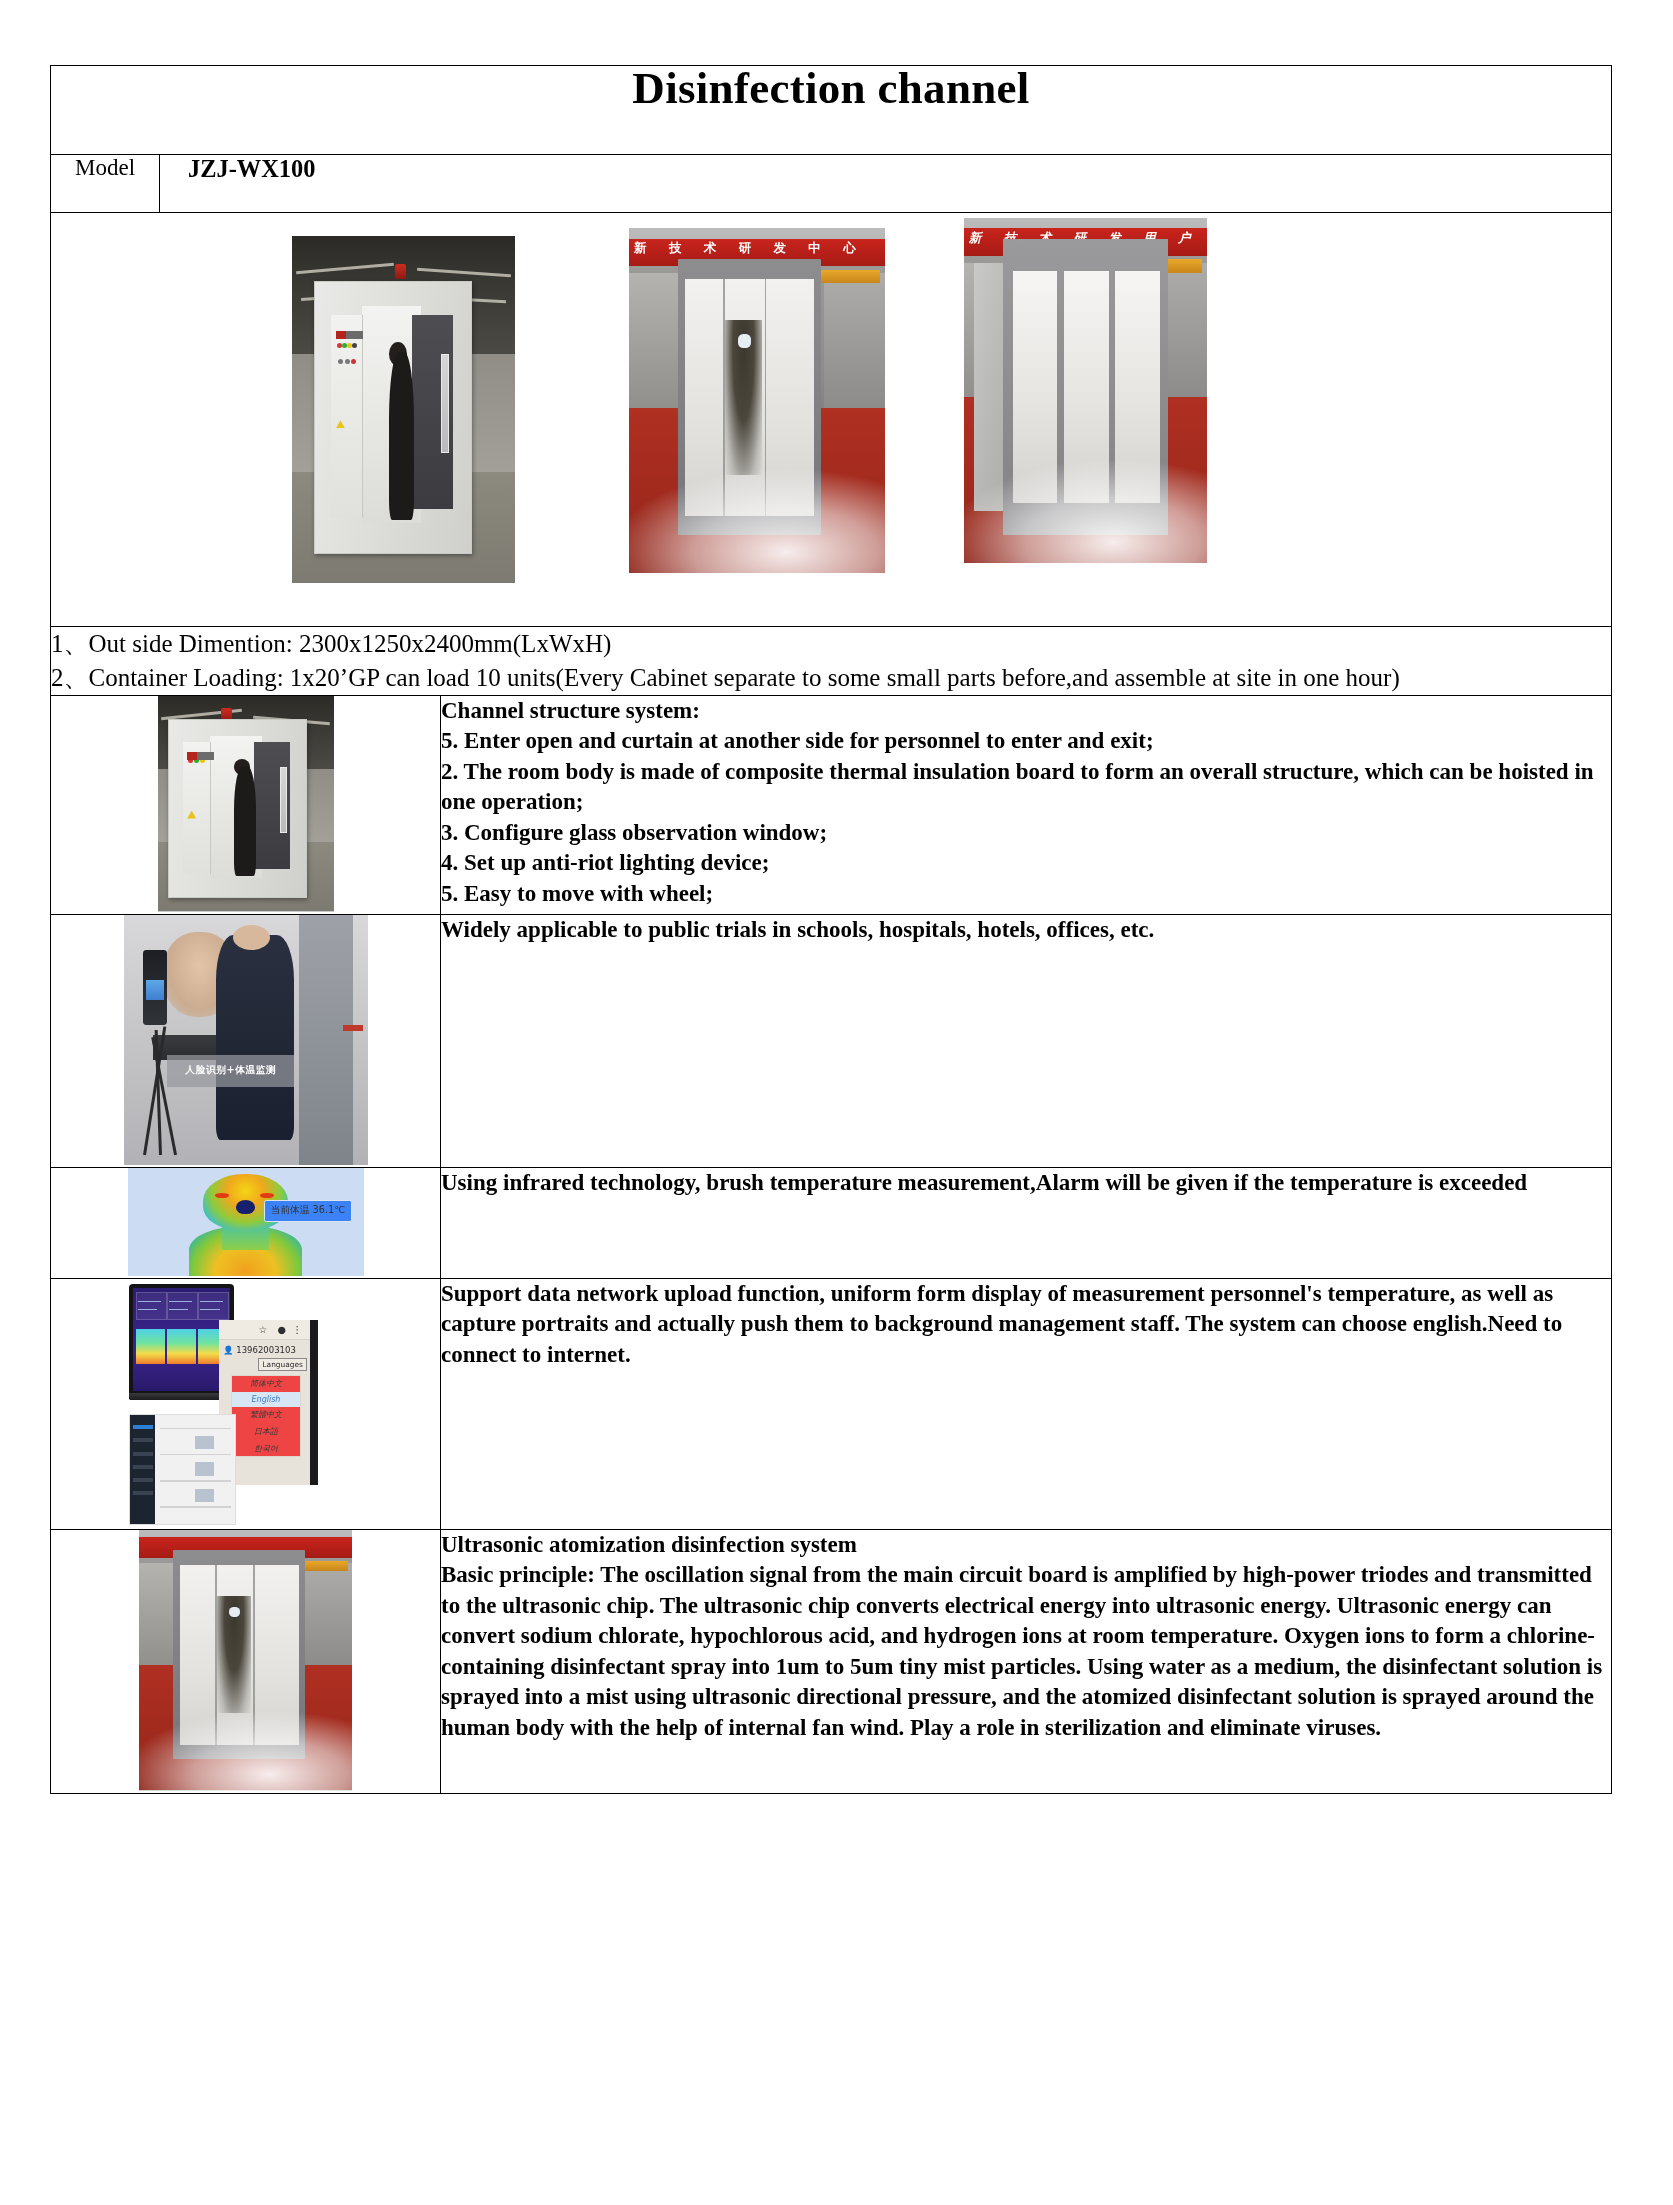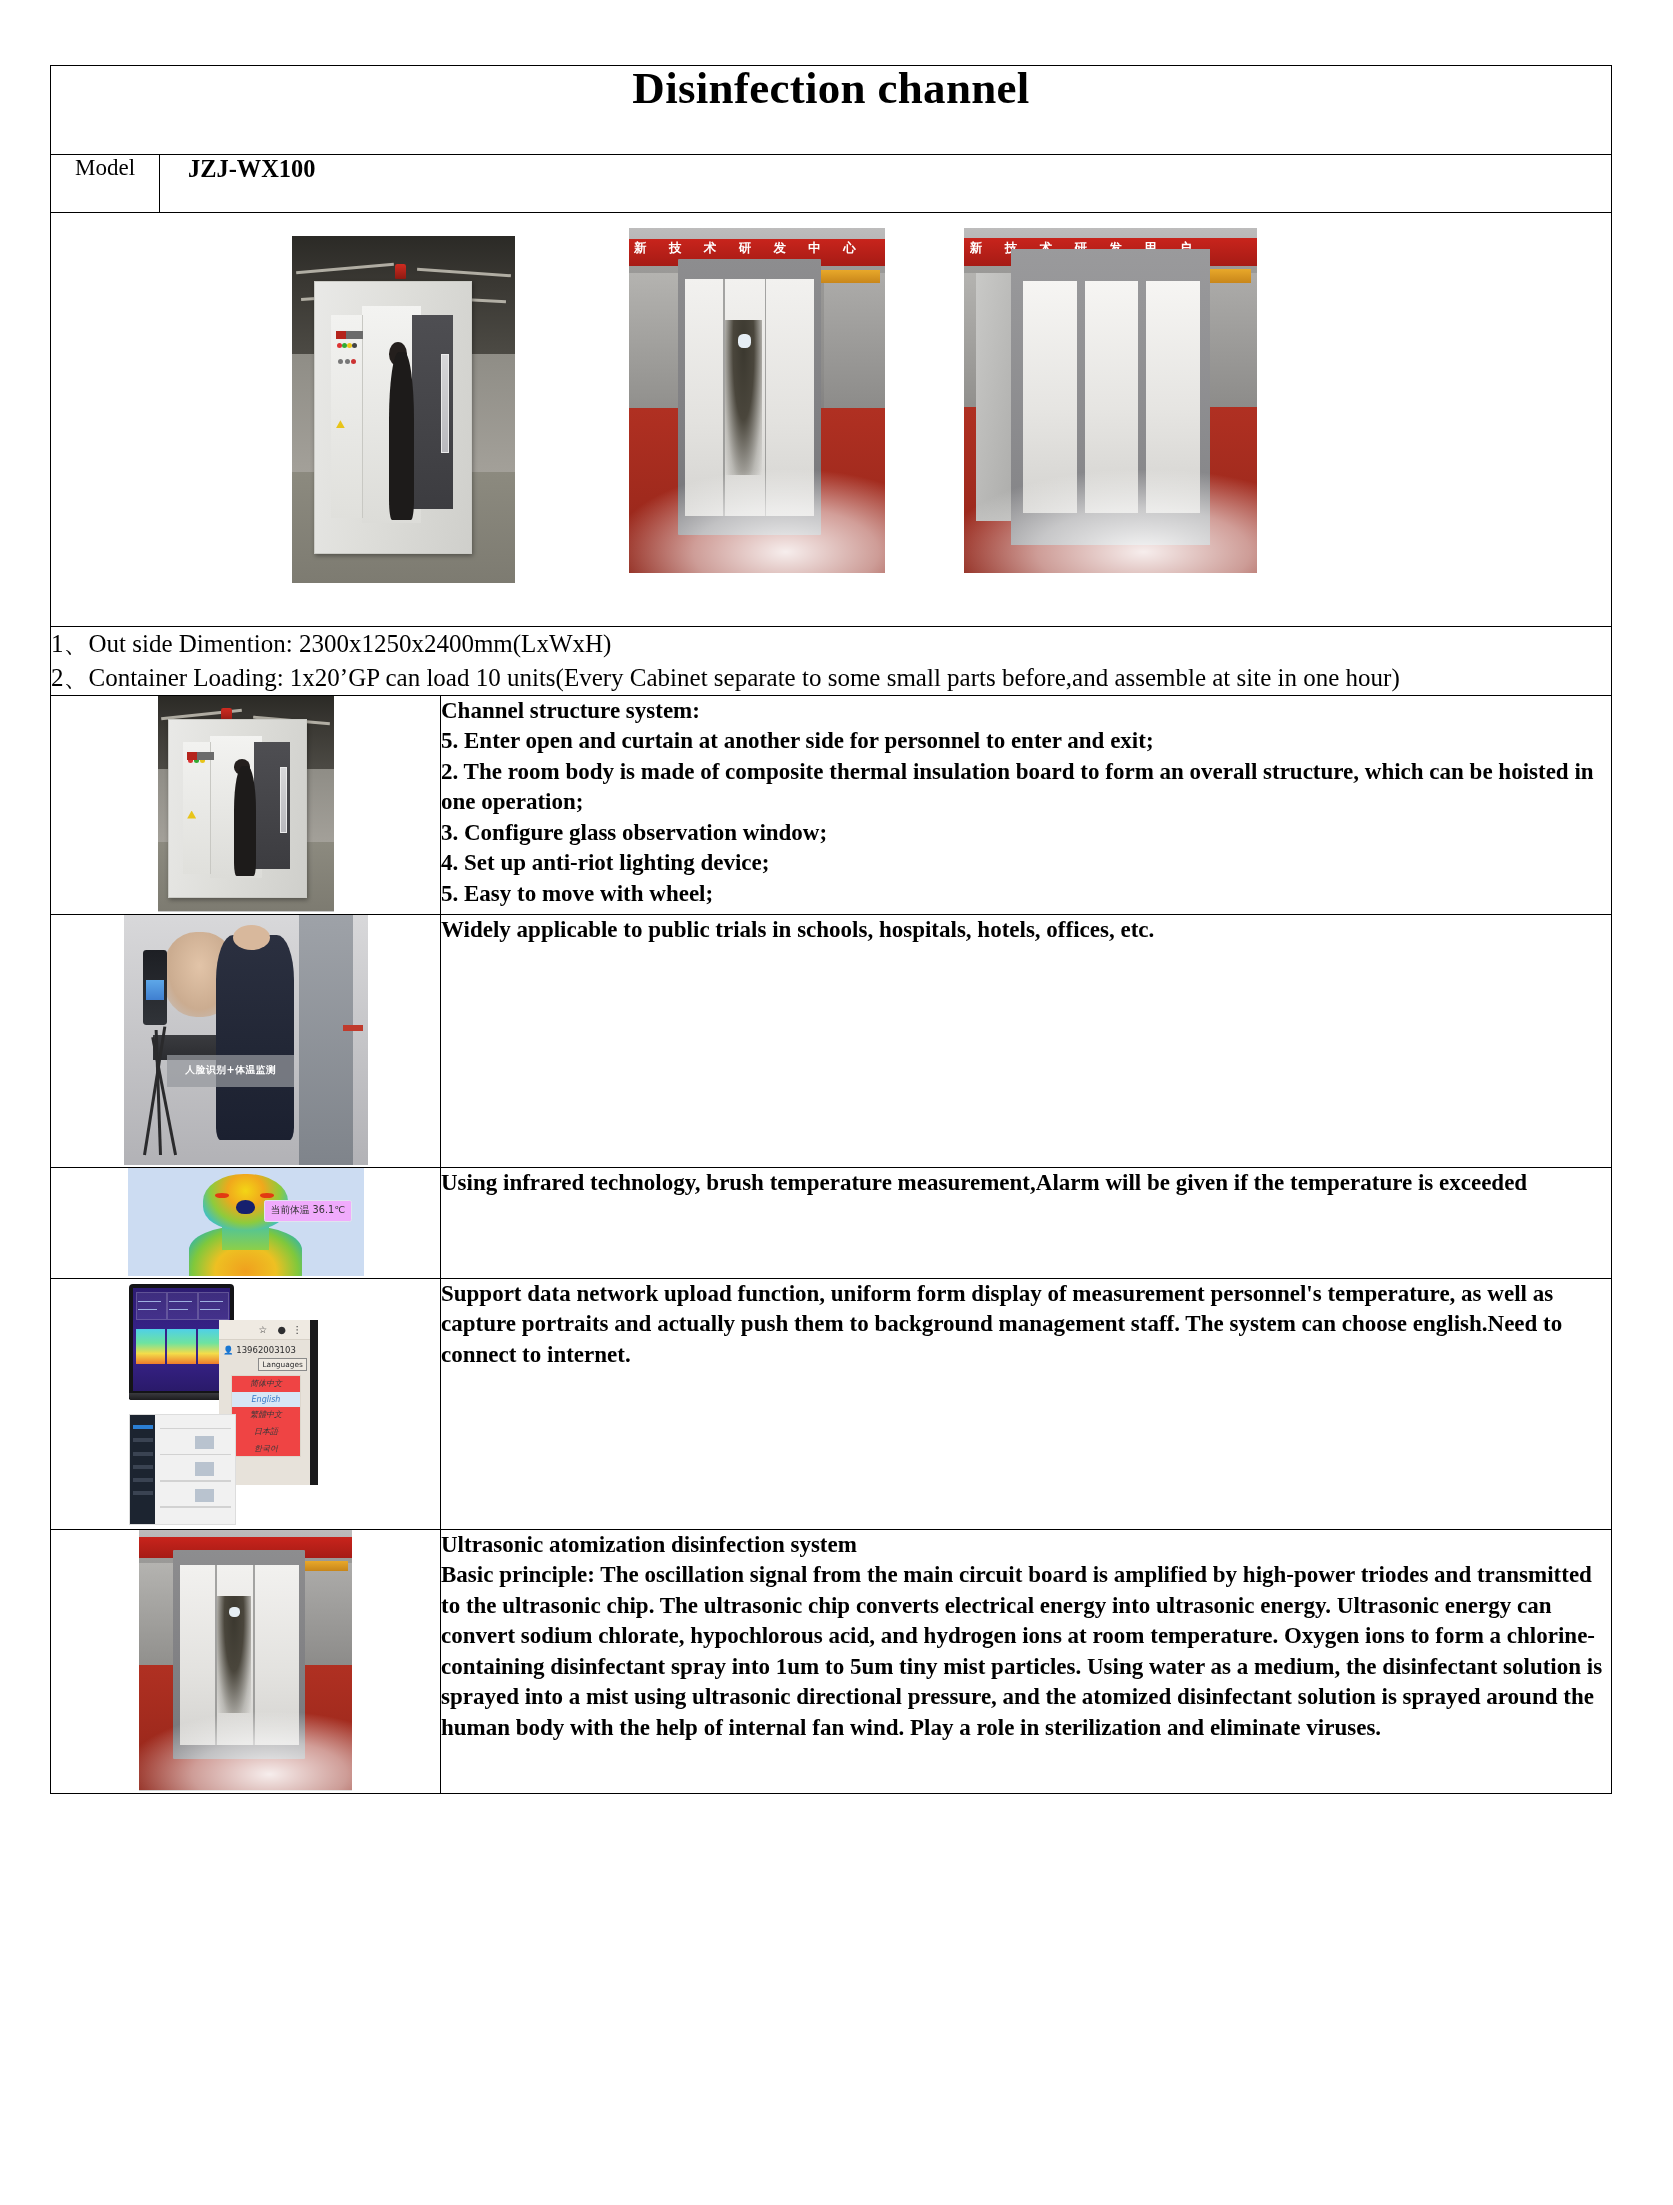--- a/index.html
+++ b/index.html
@@ -22,21 +22,21 @@
   .model-label{font-size:23px;font-weight:normal;}
   .model-value-cell{vertical-align:middle;padding-left:16px;}
   .model-value{font-size:24.4px;font-weight:bold;margin-left:28px;}
 
   
   .photos-cell{height:413px;}
   .photo-strip{position:relative;height:413px;}
   .ph{position:absolute;overflow:hidden;background:#bdbdbd;}
   .ph1{left:241px;top:23px;width:223px;height:347px;}
   .ph2{left:578px;top:15.3px;width:256px;height:345px;}
-  .ph3{left:913px;top:15px;width:293px;height:345px;}
+  .ph3{left:913px;top:5px;width:243px;height:345px;font-style:italic;}
 
   
   .scene{position:absolute;inset:0;}
   
   .f1-roof{position:absolute;left:0;top:0;width:100%;height:34%;
     background:linear-gradient(180deg,#2b2a26 0%,#3a3833 40%,#4c4a44 100%);}
   .f1-roofbeam{position:absolute;height:2.8px;background:#d9d6c9;opacity:.75;}
   .f1-wall{position:absolute;left:0;top:34%;width:100%;height:34%;
     background:linear-gradient(180deg,#8f8d86 0%,#a3a099 100%);}
   .f1-floor{position:absolute;left:0;top:68%;width:100%;height:32%;
@@ -150,21 +150,21 @@
     background:radial-gradient(ellipse at 50% 90%,#f0a01e 0%,#eec022 38%,#7fc83c 66%,#38b7a0 84%,#ccdcf2 100%);
     border-radius:48% 48% 0 0;}
   .th-neck{position:absolute;left:40%;top:50%;width:20%;height:26%;
     background:linear-gradient(180deg,#45c3a8,#8dcf47);}
   .th-head{position:absolute;left:32%;top:6%;width:36%;height:52%;
     background:radial-gradient(ellipse at 50% 30%,#f3d515 0%,#f0a81c 30%,#8ecb3c 58%,#3fbfc4 80%,#2a62c8 100%);
     border-radius:48% 48% 42% 42%;}
   .th-nose{position:absolute;left:46%;top:30%;width:8%;height:13%;
     background:#16206e;border-radius:50% 50% 45% 45%;}
   .th-eye{position:absolute;top:24%;width:6%;height:4%;background:#e23a12;border-radius:50%;}
-  .th-badge{position:absolute;right:5%;top:30%;padding:3.4px 5.7px;background:#f0abfc;
+  .th-badge{position:absolute;right:5%;top:30%;padding:3.4px 5.7px;background:#3b82f6;
     border:0.6px solid #dfe5ee;border-radius:2.3px;color:#333;font-size:9.7px;
     font-family:"DejaVu Sans","Liberation Sans",sans-serif;white-space:nowrap;}
 
   
   .net{position:relative;width:244px;height:250px;}
   .nt-laptop{position:absolute;left:5.7px;top:5.7px;width:105px;height:116px;
     background:#141417;border-radius:4px 4px 1.7px 1.7px;padding:4px;box-sizing:border-box;}
   .nt-screen{position:absolute;left:4px;top:4px;right:4px;bottom:9px;
     background:linear-gradient(180deg,#2d1c72 0%,#3a2490 60%,#2a1a6a 100%);overflow:hidden;}
   .nt-card{position:absolute;top:3.4px;width:30%;height:26%;background:rgba(255,255,255,.08);

